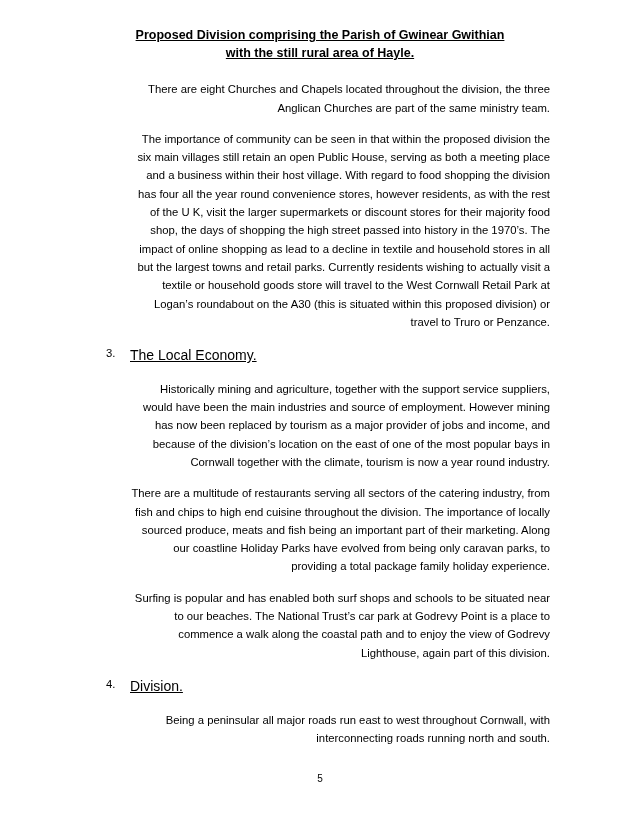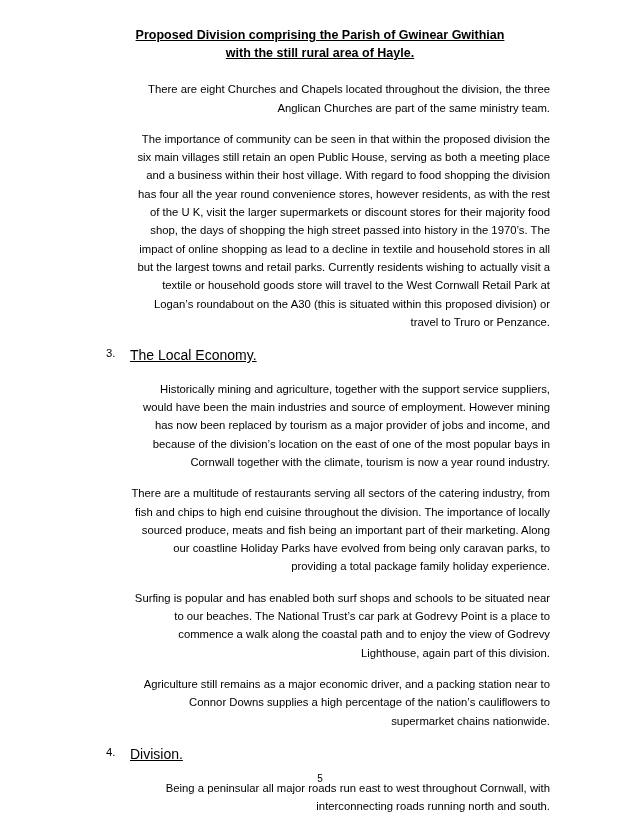--- a/index.html
+++ b/index.html
@@ -87,21 +87,20 @@
 
   <div class="num-item">
     <span class="num">3.</span>
     <span class="heading">The Local Economy.</span>
   </div>
 
   <div class="body-block">
     <p class="para">Historically mining and agriculture, together with the support service suppliers, would have been the main industries and source of employment. However mining has now been replaced by tourism as a major provider of jobs and income, and because of the division’s location on the east of one of the most popular bays in Cornwall together with the climate, tourism is now a year round industry.</p>
     <p class="para">There are a multitude of restaurants serving all sectors of the catering industry, from fish and chips to high end cuisine throughout the division. The importance of locally sourced produce, meats and fish being an important part of their marketing.  Along our coastline Holiday Parks have evolved from being only caravan parks, to providing a total package family holiday experience.</p>
     <p class="para">Surfing is popular and has enabled both surf shops and schools to be situated near to our beaches. The National Trust’s car park at Godrevy Point is a place to commence a walk along the coastal path and to enjoy the view of Godrevy Lighthouse, again part of this division.</p>
-    <p class="para">Agriculture still remains as a major economic driver, and a packing station near to Connor Downs supplies a high percentage of the nation’s cauliflowers to supermarket chains nationwide.</p>
   </div>
 
   <div class="num-item">
     <span class="num">4.</span>
     <span class="heading">Division.</span>
   </div>
 
   <div class="body-block">
     <p class="para">Being a peninsular all major roads run east to west throughout Cornwall, with interconnecting roads running north and south.</p>
   </div>

